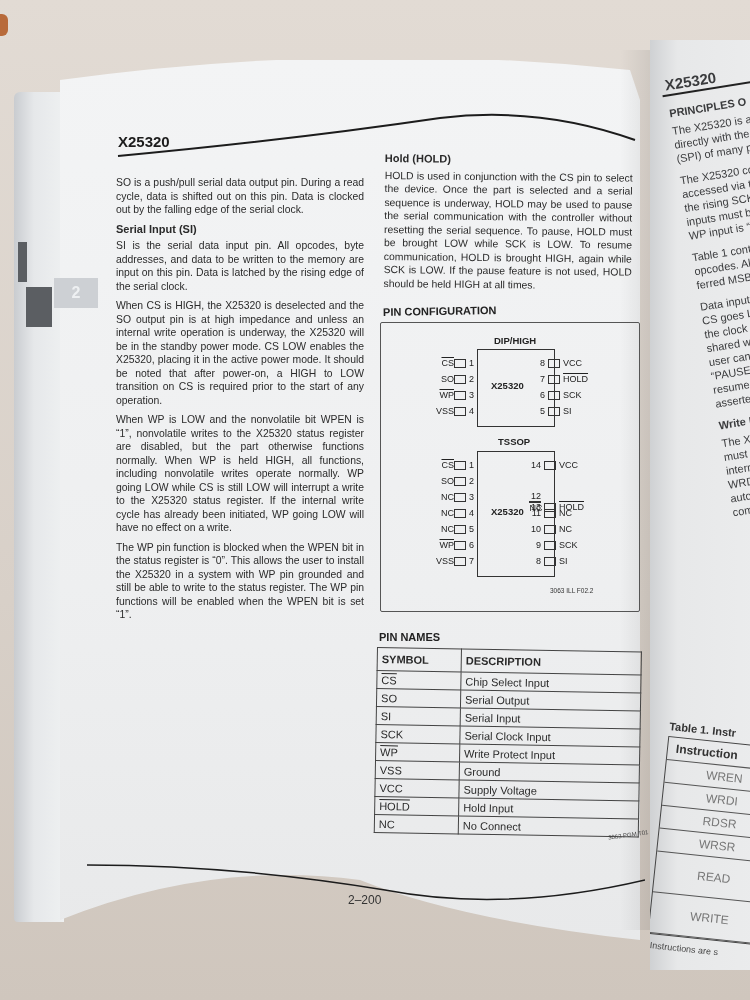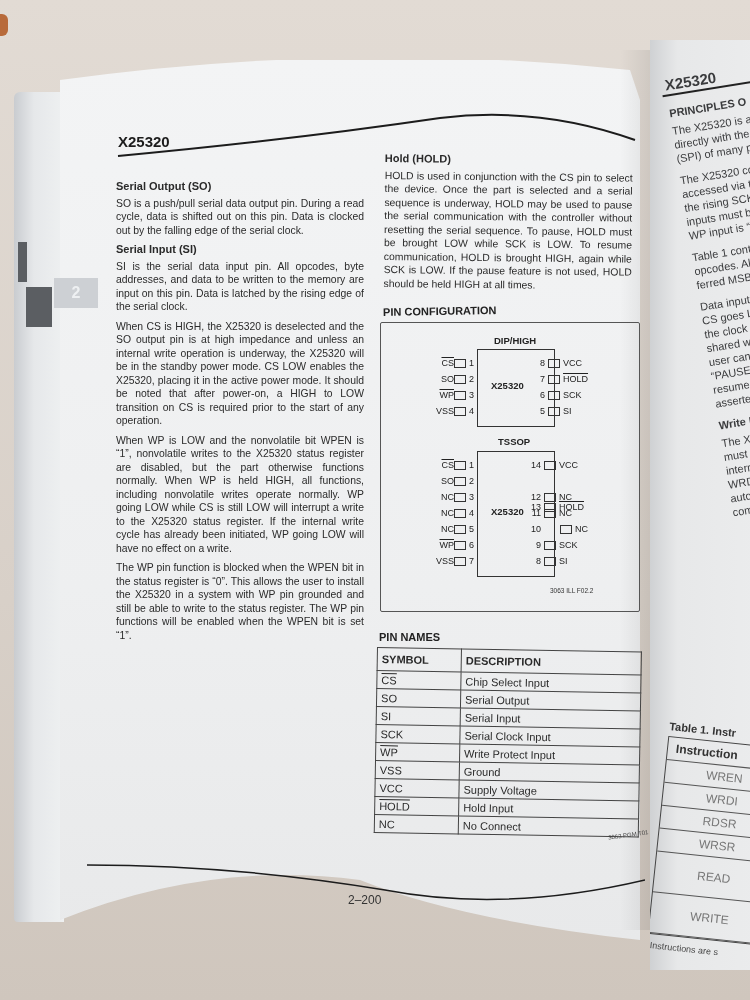--- a/index.html
+++ b/index.html
@@ -104,21 +104,20 @@
 <div class="tab-2">2</div>
 <div class="shadow-edge"></div>
 
 <div class="doc-title">X25320</div>
 <svg class="header-rule" viewBox="0 0 530 60">
   <path d="M 8 46 Q 180 30 330 8 Q 430 -4 525 30" stroke="#1c1c1c" stroke-width="2" fill="none"></path>
 </svg>
 
 <div class="col-left">
 
-  <div class="sub-h">Serial Output (SO)</div>
   <p class="para">SO is a push/pull serial data output pin. During a read cycle, data is shifted out on this pin. Data is clocked out by the falling edge of the serial clock.</p>
 
   <div class="sub-h">Serial Input (SI)</div>
   <p class="para">SI is the serial data input pin. All opcodes, byte addresses, and data to be written to the memory are input on this pin. Data is latched by the rising edge of the serial clock.</p>
 
 
   <p class="para">When CS is HIGH, the X25320 is deselected and the SO output pin is at high impedance and unless an internal write operation is underway, the X25320 will be in the standby power mode. CS LOW enables the X25320, placing it in the active power mode. It should be noted that after power-on, a HIGH to LOW transition on CS is required prior to the start of any operation.</p>
 
   <p class="para">When WP is LOW and the nonvolatile bit WPEN is “1”, nonvolatile writes to the X25320 status register are disabled, but the part otherwise functions normally. When WP is held HIGH, all functions, including nonvolatile writes operate normally. WP going LOW while CS is still LOW will interrupt a write to the X25320 status register. If the internal write cycle has already been initiated, WP going LOW will have no effect on a write.</p>
   <p class="para">The WP pin function is blocked when the WPEN bit in the status register is “0”. This allows the user to install the X25320 in a system with WP pin grounded and still be able to write to the status register. The WP pin functions will be enabled when the WPEN bit is set “1”.</p>
@@ -221,32 +220,32 @@
   <div class="pin right" style="left:144px; top:136px;">
       <span class="num" style="width:16px; margin-right:3px">14</span>
       <span class="stub"></span>
       <span class="name" style="margin-left:3px">VCC</span>
     </div>
   <div class="pin right" style="left:144px; top:152px;margin-top:26px;">
       <span class="num" style="width:16px; margin-right:3px">13</span>
       <span class="stub"></span>
       <span class="name ov" style="margin-left:3px">HOLD</span>
     </div>
-  <div class="pin right" style="left:144px; top:168px;">
+  <div class="pin right" style="left:144px; top:168px;flex-direction:column;">
       <span class="num" style="width:16px; margin-right:3px">12</span>
       <span class="stub"></span>
       <span class="name" style="margin-left:3px">NC</span>
     </div>
   <div class="pin right" style="left:144px; top:184px;">
       <span class="num" style="width:16px; margin-right:3px">11</span>
       <span class="stub"></span>
       <span class="name" style="margin-left:3px">NC</span>
     </div>
   <div class="pin right" style="left:144px; top:200px;">
-      <span class="num" style="width:16px; margin-right:19px">10</span>
+      <span class="num" style="width:16px; margin-right:3px">10</span>
       <span class="stub"></span>
       <span class="name" style="margin-left:3px">NC</span>
     </div>
   <div class="pin right" style="left:144px; top:216px;">
       <span class="num" style="width:16px; margin-right:3px">9</span>
       <span class="stub"></span>
       <span class="name" style="margin-left:3px">SCK</span>
     </div>
   <div class="pin right" style="left:144px; top:232px;">
       <span class="num" style="width:16px; margin-right:3px">8</span>

